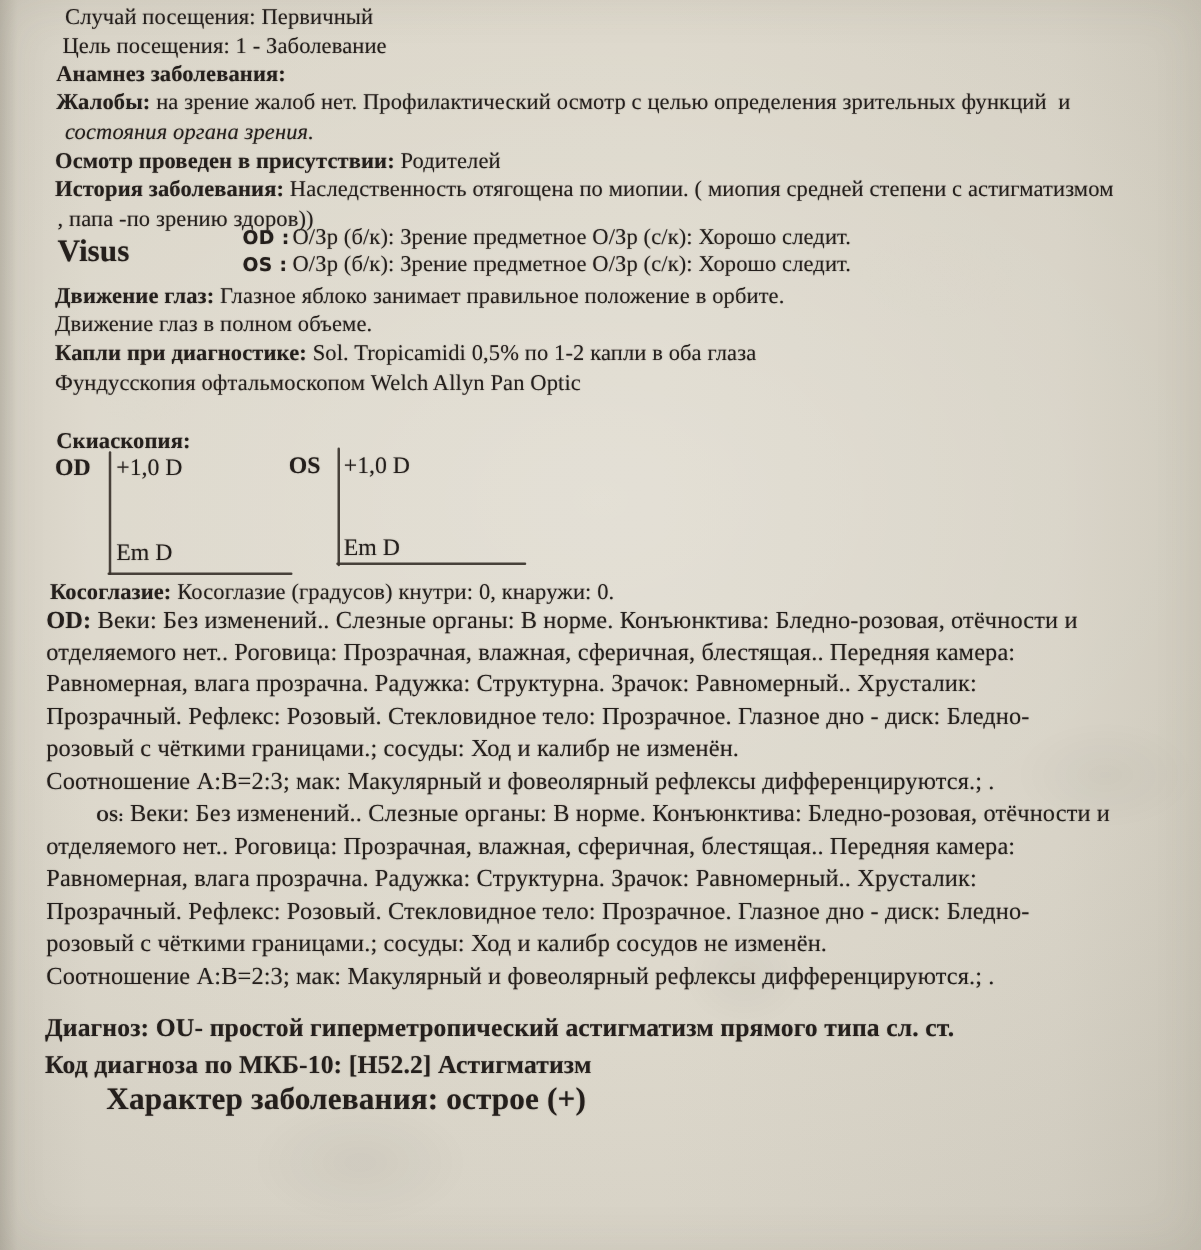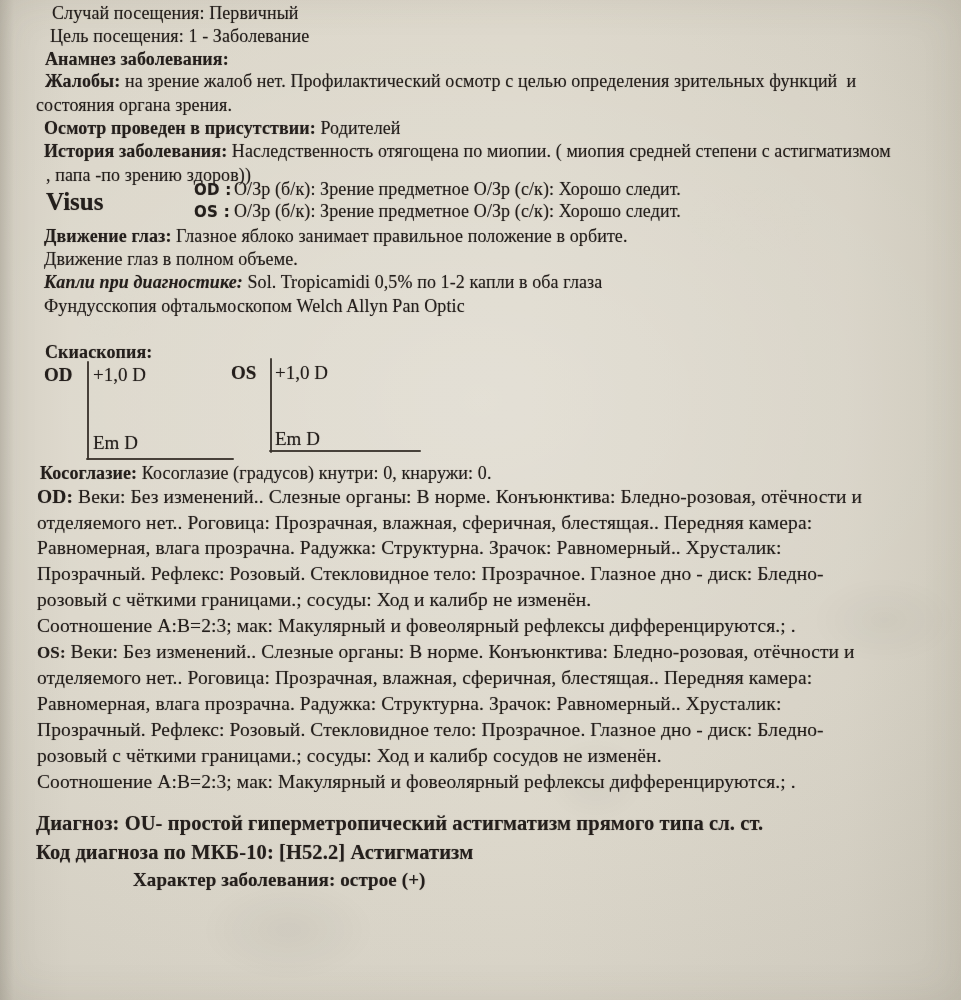--- a/index.html
+++ b/index.html
@@ -117,21 +117,21 @@
   <div id="content">
 
     <div class="ln" style="left:52px; top:2px;">Случай посещения: Первичный</div>
     <div class="ln" style="left:50px; top:25px;">Цель посещения: 1 - Заболевание</div>
 
     <div class="ln b" style="left:45px; top:48px;">Анамнез заболевания:</div>
 
     <div style="position:absolute; left:45px; top:70px;">
       <span class="ln b" style="position:static;">Жалобы:</span><span class="ln" style="position:static;"> на зрение жалоб нет. Профилактический осмотр с целью определения зрительных функций  и</span>
     </div>
-    <div class="ln" style="left:36px; top:94px;">состояния органа зрения.</div>
+    <div class="ln" style="left:52px; top:94px;font-style:italic;">состояния органа зрения.</div>
 
     <div style="position:absolute; left:44px; top:117px;">
       <span class="ln b" style="position:static;">Осмотр проведен в присутствии:</span><span class="ln" style="position:static;"> Родителей</span>
     </div>
 
     <div style="position:absolute; left:44px; top:140px;">
       <span class="ln b" style="position:static;margin-top:44px;">История заболевания:</span><span class="ln" style="position:static;"> Наследственность отягощена по миопии. ( миопия средней степени с астигматизмом</span>
     </div>
     <div class="ln" style="left:46px; top:164px;">, папа -по зрению здоров))</div>
 
@@ -142,21 +142,21 @@
 
     <div class="eye-tag" style="left:194px; top:203px;">OS :</div>
     <div class="ln" style="left:234px; top:200px;">О/Зр (б/к): Зрение предметное О/Зр (с/к): Хорошо следит.</div>
 
     <div style="position:absolute; left:44px; top:225px;text-align:center;">
       <span class="ln b" style="position:static;">Движение глаз:</span><span class="ln" style="position:static;"> Глазное яблоко занимает правильное положение в орбите.</span>
     </div>
     <div class="ln" style="left:44px; top:248px;">Движение глаз в полном объеме.</div>
 
     <div style="position:absolute; left:44px; top:271px;">
-      <span class="ln b" style="position:static;font-style:italic;">Капли при диагностике:</span><span class="ln" style="position:static;"> Sol. Tropicamidi 0,5% по 1-2 капли в оба глаза</span>
+      <span class="ln b" style="position:static;">Капли при диагностике:</span><span class="ln" style="position:static;"> Sol. Tropicamidi 0,5% по 1-2 капли в оба глаза</span>
     </div>
 
     <div class="ln" style="left:44px; top:295px;">Фундусскопия офтальмоскопом Welch Allyn Pan Optic</div>
 
     <div class="ln b" style="left:45px; top:341px;">Скиаскопия:</div>
 
     <div class="skia-eye" style="left:44px; top:364px;text-align:right;">OD</div>
     <div class="vrule" style="left:87px; top:361px; height:99px;"></div>
     <div class="hrule" style="left:86px; top:458px; width:148px;"></div>
     <div class="skia-val" style="left:93px; top:364px;">+1,0 D</div>
@@ -178,27 +178,27 @@
       </div>
       <div class="ln" style="left:37px; top:512px;">отделяемого нет.. Роговица: Прозрачная, влажная, сферичная, блестящая.. Передняя камера:</div>
       <div class="ln" style="left:37px; top:537px;">Равномерная, влага прозрачна. Радужка: Структурна. Зрачок: Равномерный.. Хрусталик:</div>
       <div class="ln" style="left:37px; top:563px;">Прозрачный. Рефлекс: Розовый. Стекловидное тело: Прозрачное. Глазное дно - диск: Бледно-</div>
       <div class="ln" style="left:37px; top:589px;">розовый с чёткими границами.; сосуды: Ход и калибр не изменён.</div>
       <div class="ln" style="left:37px; top:615px;">Соотношение А:В=2:3; мак: Макулярный и фовеолярный рефлексы дифференцируются.; .</div>
     </div>
 
     <div class="para">
       <div style="position:absolute; left:37px; top:641px;">
-        <span class="ln b" style="position:static; font-size:17px;">OS:</span><span class="ln" style="position:static; font-size:19.5px;"> Веки: Без изменений.. Слезные органы: В норме. Конъюнктива: Бледно-розовая, отёчности и</span>
+        <span class="ln b" style="position:static; font-size:13px;margin-left:40px;">OS:</span><span class="ln" style="position:static; font-size:19.5px;"> Веки: Без изменений.. Слезные органы: В норме. Конъюнктива: Бледно-розовая, отёчности и</span>
       </div>
       <div class="ln" style="left:37px; top:667px;">отделяемого нет.. Роговица: Прозрачная, влажная, сферичная, блестящая.. Передняя камера:</div>
       <div class="ln" style="left:37px; top:693px;">Равномерная, влага прозрачна. Радужка: Структурна. Зрачок: Равномерный.. Хрусталик:</div>
       <div class="ln" style="left:37px; top:719px;">Прозрачный. Рефлекс: Розовый. Стекловидное тело: Прозрачное. Глазное дно - диск: Бледно-</div>
       <div class="ln" style="left:37px; top:745px;">розовый с чёткими границами.; сосуды: Ход и калибр сосудов не изменён.</div>
       <div class="ln" style="left:37px; top:771px;">Соотношение А:В=2:3; мак: Макулярный и фовеолярный рефлексы дифференцируются.; .</div>
     </div>
 
     <div class="ln b" style="left:36px; top:812px; font-size:20.5px;">Диагноз: OU- простой гиперметропический астигматизм прямого типа сл. ст.</div>
     <div class="ln b" style="left:36px; top:841px; font-size:20.5px;">Код диагноза по МКБ-10: [H52.2] Астигматизм</div>
-    <div class="ln b" style="left:85px; top:869px; font-size:19px;margin-left:48px;">Характер заболевания: острое (+)</div>
+    <div class="ln b" style="left:85px; top:869px; font-size:25px;">Характер заболевания: острое (+)</div>
 
   </div>
 </div>
 
 </body></html>

